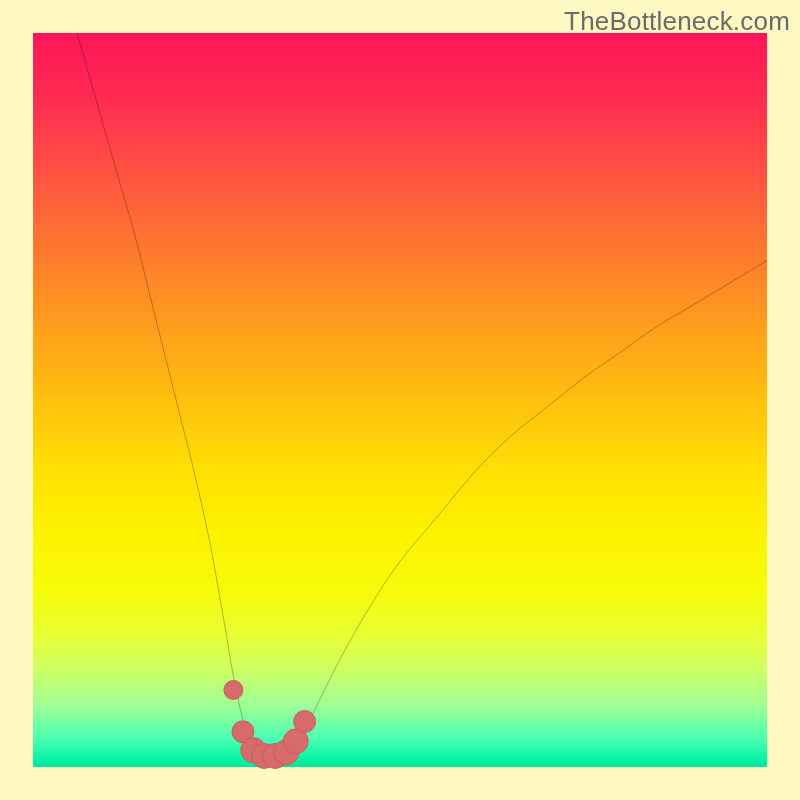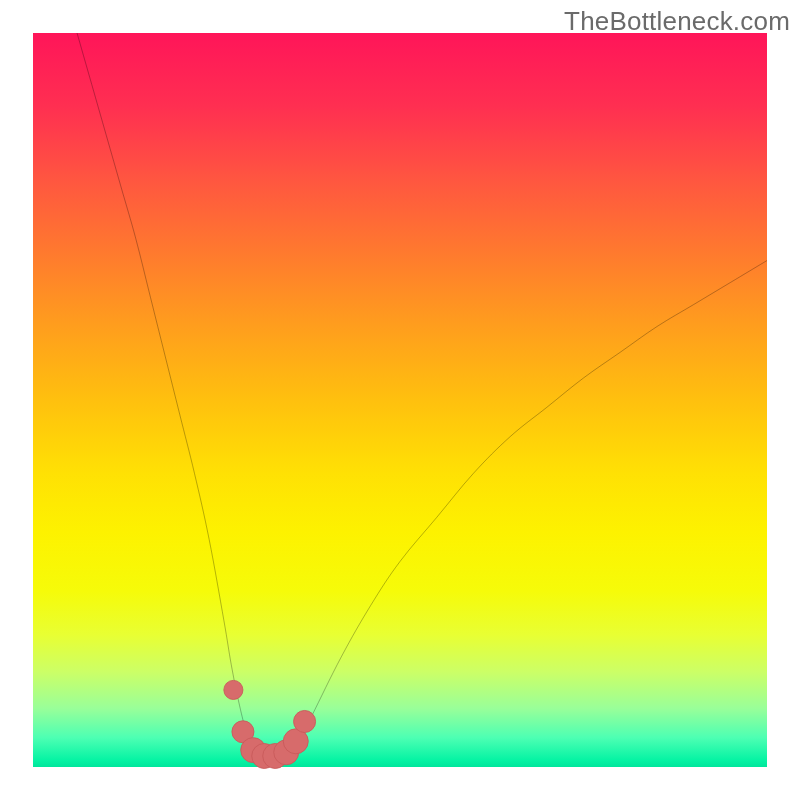--- a/index.html
+++ b/index.html
@@ -10,21 +10,21 @@
     background: #000;
     overflow: hidden;
     font-family: Arial, Helvetica, sans-serif;
   }
   .frame {
     position: absolute;
     left: 0;
     top: 0;
     width: 800px;
     height: 800px;
-    background: #ffffff;
+    background: #fef9c3;
   }
   .plot-area {
     position: absolute;
     left: 33px;
     top: 33px;
     width: 734px;
     height: 734px;
     
     background: linear-gradient(
       to bottom,

